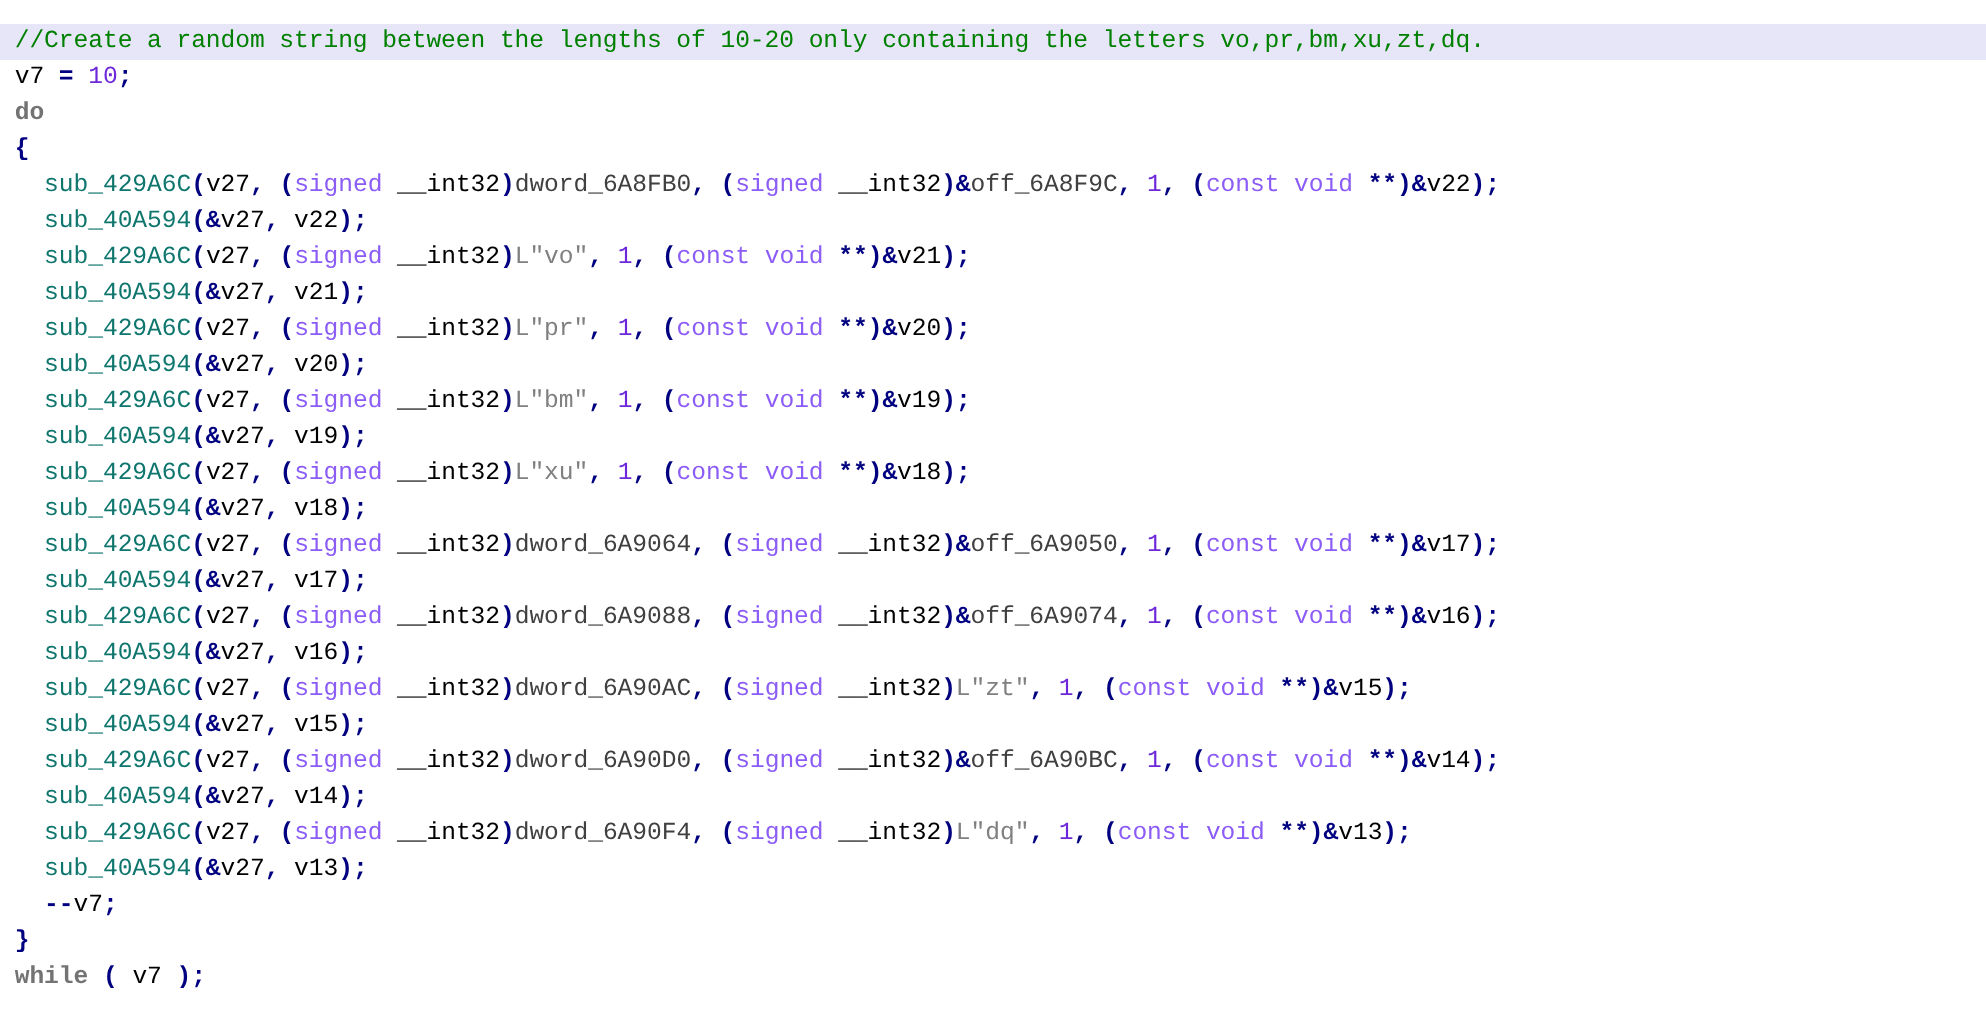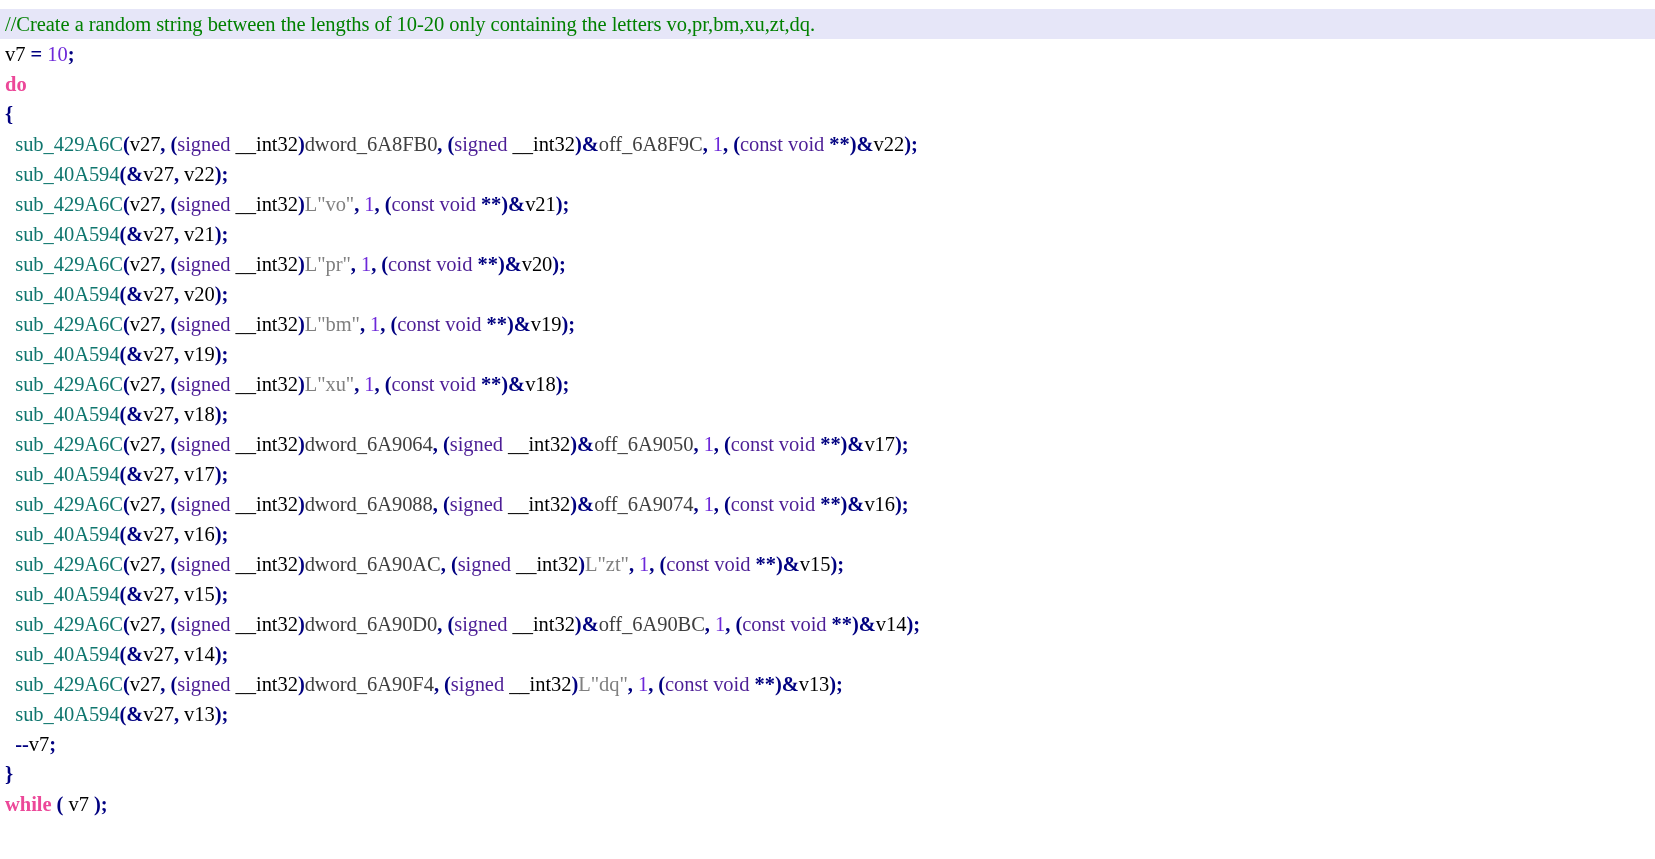--- a/index.html
+++ b/index.html
@@ -17,43 +17,42 @@
 
   #code {
     position: absolute;
     left: 0;
     top: 0;
     width: 1655px;
     font-size: 20.5px;
     line-height: 30px;
     letter-spacing: -0.05px;
     white-space: pre;
-    padding-top: 9px;
-    font-family: Liberation Serif, serif;
+    padding-top: 20px;
   }
 
   .ln {
     display: block;
     height: 30px;
     width: 1655px;
     white-space: pre;
   }
 
   
   .ln.hl {
     background: #e6e6f8;
   }
 
   
   .t-cmt   { color: #008000; }              
-  .t-kw    { color: #ec4899; font-weight: bold; } 
+  .t-kw    { color: #737373; font-weight: bold; } 
   .t-punc  { color: #000080; font-weight: bold; } 
   .t-ident { color: #000000; }              
   .t-func  { color: #0f766e; }              
-  .t-type  { color: #4c1d95; }              
+  .t-type  { color: #8b5cf6; }              
   .t-num   { color: #6d28d9; }              
   .t-str   { color: #808080; }              
   .t-data  { color: #404040; }              
 </style>
 </head>
 <body>
 
 <div id="code"><div class="ln hl"><span> </span><span class="t-cmt">//Create a random string between the lengths of 10-20 only containing the letters vo,pr,bm,xu,zt,dq.</span></div><div class="ln"><span> </span><span class="t-ident">v7 </span><span class="t-punc">=</span><span class="t-ident"> </span><span class="t-num">10</span><span class="t-punc">;</span></div><div class="ln"><span> </span><span class="t-kw">do</span></div><div class="ln"><span> </span><span class="t-punc">{</span></div><div class="ln"><span>   </span><span class="t-func">sub_429A6C</span><span class="t-punc">(</span><span class="t-ident">v27</span><span class="t-punc">,</span><span class="t-ident"> </span><span class="t-punc">(</span><span class="t-type">signed </span><span class="t-ident">__int32</span><span class="t-punc">)</span><span class="t-data">dword_6A8FB0</span><span class="t-punc">,</span><span class="t-ident"> </span><span class="t-punc">(</span><span class="t-type">signed </span><span class="t-ident">__int32</span><span class="t-punc">)&amp;</span><span class="t-data">off_6A8F9C</span><span class="t-punc">,</span><span class="t-ident"> </span><span class="t-num">1</span><span class="t-punc">,</span><span class="t-ident"> </span><span class="t-punc">(</span><span class="t-type">const void </span><span class="t-punc">**)&amp;</span><span class="t-ident">v22</span><span class="t-punc">);</span></div><div class="ln"><span>   </span><span class="t-func">sub_40A594</span><span class="t-punc">(&amp;</span><span class="t-ident">v27</span><span class="t-punc">,</span><span class="t-ident"> v22</span><span class="t-punc">);</span></div><div class="ln"><span>   </span><span class="t-func">sub_429A6C</span><span class="t-punc">(</span><span class="t-ident">v27</span><span class="t-punc">,</span><span class="t-ident"> </span><span class="t-punc">(</span><span class="t-type">signed </span><span class="t-ident">__int32</span><span class="t-punc">)</span><span class="t-str">L"vo"</span><span class="t-punc">,</span><span class="t-ident"> </span><span class="t-num">1</span><span class="t-punc">,</span><span class="t-ident"> </span><span class="t-punc">(</span><span class="t-type">const void </span><span class="t-punc">**)&amp;</span><span class="t-ident">v21</span><span class="t-punc">);</span></div><div class="ln"><span>   </span><span class="t-func">sub_40A594</span><span class="t-punc">(&amp;</span><span class="t-ident">v27</span><span class="t-punc">,</span><span class="t-ident"> v21</span><span class="t-punc">);</span></div><div class="ln"><span>   </span><span class="t-func">sub_429A6C</span><span class="t-punc">(</span><span class="t-ident">v27</span><span class="t-punc">,</span><span class="t-ident"> </span><span class="t-punc">(</span><span class="t-type">signed </span><span class="t-ident">__int32</span><span class="t-punc">)</span><span class="t-str">L"pr"</span><span class="t-punc">,</span><span class="t-ident"> </span><span class="t-num">1</span><span class="t-punc">,</span><span class="t-ident"> </span><span class="t-punc">(</span><span class="t-type">const void </span><span class="t-punc">**)&amp;</span><span class="t-ident">v20</span><span class="t-punc">);</span></div><div class="ln"><span>   </span><span class="t-func">sub_40A594</span><span class="t-punc">(&amp;</span><span class="t-ident">v27</span><span class="t-punc">,</span><span class="t-ident"> v20</span><span class="t-punc">);</span></div><div class="ln"><span>   </span><span class="t-func">sub_429A6C</span><span class="t-punc">(</span><span class="t-ident">v27</span><span class="t-punc">,</span><span class="t-ident"> </span><span class="t-punc">(</span><span class="t-type">signed </span><span class="t-ident">__int32</span><span class="t-punc">)</span><span class="t-str">L"bm"</span><span class="t-punc">,</span><span class="t-ident"> </span><span class="t-num">1</span><span class="t-punc">,</span><span class="t-ident"> </span><span class="t-punc">(</span><span class="t-type">const void </span><span class="t-punc">**)&amp;</span><span class="t-ident">v19</span><span class="t-punc">);</span></div><div class="ln"><span>   </span><span class="t-func">sub_40A594</span><span class="t-punc">(&amp;</span><span class="t-ident">v27</span><span class="t-punc">,</span><span class="t-ident"> v19</span><span class="t-punc">);</span></div><div class="ln"><span>   </span><span class="t-func">sub_429A6C</span><span class="t-punc">(</span><span class="t-ident">v27</span><span class="t-punc">,</span><span class="t-ident"> </span><span class="t-punc">(</span><span class="t-type">signed </span><span class="t-ident">__int32</span><span class="t-punc">)</span><span class="t-str">L"xu"</span><span class="t-punc">,</span><span class="t-ident"> </span><span class="t-num">1</span><span class="t-punc">,</span><span class="t-ident"> </span><span class="t-punc">(</span><span class="t-type">const void </span><span class="t-punc">**)&amp;</span><span class="t-ident">v18</span><span class="t-punc">);</span></div><div class="ln"><span>   </span><span class="t-func">sub_40A594</span><span class="t-punc">(&amp;</span><span class="t-ident">v27</span><span class="t-punc">,</span><span class="t-ident"> v18</span><span class="t-punc">);</span></div><div class="ln"><span>   </span><span class="t-func">sub_429A6C</span><span class="t-punc">(</span><span class="t-ident">v27</span><span class="t-punc">,</span><span class="t-ident"> </span><span class="t-punc">(</span><span class="t-type">signed </span><span class="t-ident">__int32</span><span class="t-punc">)</span><span class="t-data">dword_6A9064</span><span class="t-punc">,</span><span class="t-ident"> </span><span class="t-punc">(</span><span class="t-type">signed </span><span class="t-ident">__int32</span><span class="t-punc">)&amp;</span><span class="t-data">off_6A9050</span><span class="t-punc">,</span><span class="t-ident"> </span><span class="t-num">1</span><span class="t-punc">,</span><span class="t-ident"> </span><span class="t-punc">(</span><span class="t-type">const void </span><span class="t-punc">**)&amp;</span><span class="t-ident">v17</span><span class="t-punc">);</span></div><div class="ln"><span>   </span><span class="t-func">sub_40A594</span><span class="t-punc">(&amp;</span><span class="t-ident">v27</span><span class="t-punc">,</span><span class="t-ident"> v17</span><span class="t-punc">);</span></div><div class="ln"><span>   </span><span class="t-func">sub_429A6C</span><span class="t-punc">(</span><span class="t-ident">v27</span><span class="t-punc">,</span><span class="t-ident"> </span><span class="t-punc">(</span><span class="t-type">signed </span><span class="t-ident">__int32</span><span class="t-punc">)</span><span class="t-data">dword_6A9088</span><span class="t-punc">,</span><span class="t-ident"> </span><span class="t-punc">(</span><span class="t-type">signed </span><span class="t-ident">__int32</span><span class="t-punc">)&amp;</span><span class="t-data">off_6A9074</span><span class="t-punc">,</span><span class="t-ident"> </span><span class="t-num">1</span><span class="t-punc">,</span><span class="t-ident"> </span><span class="t-punc">(</span><span class="t-type">const void </span><span class="t-punc">**)&amp;</span><span class="t-ident">v16</span><span class="t-punc">);</span></div><div class="ln"><span>   </span><span class="t-func">sub_40A594</span><span class="t-punc">(&amp;</span><span class="t-ident">v27</span><span class="t-punc">,</span><span class="t-ident"> v16</span><span class="t-punc">);</span></div><div class="ln"><span>   </span><span class="t-func">sub_429A6C</span><span class="t-punc">(</span><span class="t-ident">v27</span><span class="t-punc">,</span><span class="t-ident"> </span><span class="t-punc">(</span><span class="t-type">signed </span><span class="t-ident">__int32</span><span class="t-punc">)</span><span class="t-data">dword_6A90AC</span><span class="t-punc">,</span><span class="t-ident"> </span><span class="t-punc">(</span><span class="t-type">signed </span><span class="t-ident">__int32</span><span class="t-punc">)</span><span class="t-str">L"zt"</span><span class="t-punc">,</span><span class="t-ident"> </span><span class="t-num">1</span><span class="t-punc">,</span><span class="t-ident"> </span><span class="t-punc">(</span><span class="t-type">const void </span><span class="t-punc">**)&amp;</span><span class="t-ident">v15</span><span class="t-punc">);</span></div><div class="ln"><span>   </span><span class="t-func">sub_40A594</span><span class="t-punc">(&amp;</span><span class="t-ident">v27</span><span class="t-punc">,</span><span class="t-ident"> v15</span><span class="t-punc">);</span></div><div class="ln"><span>   </span><span class="t-func">sub_429A6C</span><span class="t-punc">(</span><span class="t-ident">v27</span><span class="t-punc">,</span><span class="t-ident"> </span><span class="t-punc">(</span><span class="t-type">signed </span><span class="t-ident">__int32</span><span class="t-punc">)</span><span class="t-data">dword_6A90D0</span><span class="t-punc">,</span><span class="t-ident"> </span><span class="t-punc">(</span><span class="t-type">signed </span><span class="t-ident">__int32</span><span class="t-punc">)&amp;</span><span class="t-data">off_6A90BC</span><span class="t-punc">,</span><span class="t-ident"> </span><span class="t-num">1</span><span class="t-punc">,</span><span class="t-ident"> </span><span class="t-punc">(</span><span class="t-type">const void </span><span class="t-punc">**)&amp;</span><span class="t-ident">v14</span><span class="t-punc">);</span></div><div class="ln"><span>   </span><span class="t-func">sub_40A594</span><span class="t-punc">(&amp;</span><span class="t-ident">v27</span><span class="t-punc">,</span><span class="t-ident"> v14</span><span class="t-punc">);</span></div><div class="ln"><span>   </span><span class="t-func">sub_429A6C</span><span class="t-punc">(</span><span class="t-ident">v27</span><span class="t-punc">,</span><span class="t-ident"> </span><span class="t-punc">(</span><span class="t-type">signed </span><span class="t-ident">__int32</span><span class="t-punc">)</span><span class="t-data">dword_6A90F4</span><span class="t-punc">,</span><span class="t-ident"> </span><span class="t-punc">(</span><span class="t-type">signed </span><span class="t-ident">__int32</span><span class="t-punc">)</span><span class="t-str">L"dq"</span><span class="t-punc">,</span><span class="t-ident"> </span><span class="t-num">1</span><span class="t-punc">,</span><span class="t-ident"> </span><span class="t-punc">(</span><span class="t-type">const void </span><span class="t-punc">**)&amp;</span><span class="t-ident">v13</span><span class="t-punc">);</span></div><div class="ln"><span>   </span><span class="t-func">sub_40A594</span><span class="t-punc">(&amp;</span><span class="t-ident">v27</span><span class="t-punc">,</span><span class="t-ident"> v13</span><span class="t-punc">);</span></div><div class="ln"><span>   </span><span class="t-punc">--</span><span class="t-ident">v7</span><span class="t-punc">;</span></div><div class="ln"><span> </span><span class="t-punc">}</span></div><div class="ln"><span> </span><span class="t-kw">while</span><span class="t-ident"> </span><span class="t-punc">(</span><span class="t-ident"> v7 </span><span class="t-punc">);</span></div></div>
 
 </body></html>

